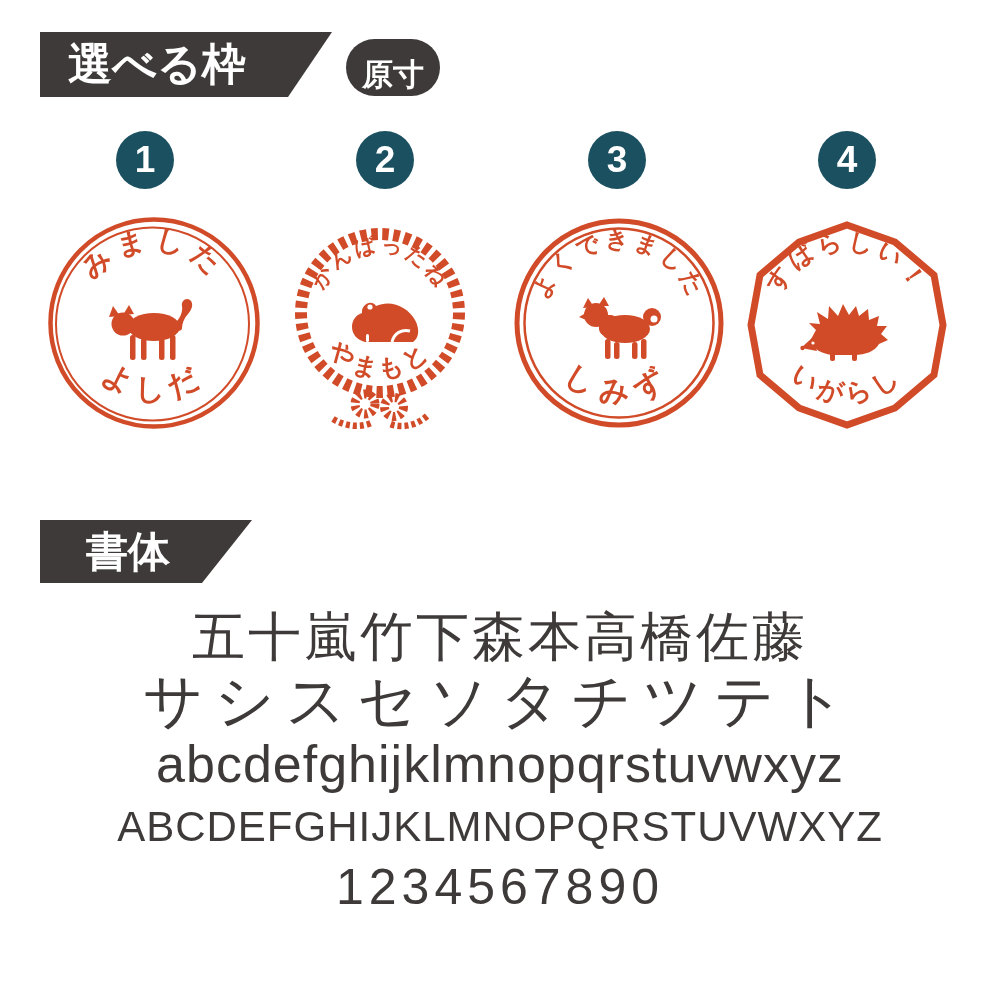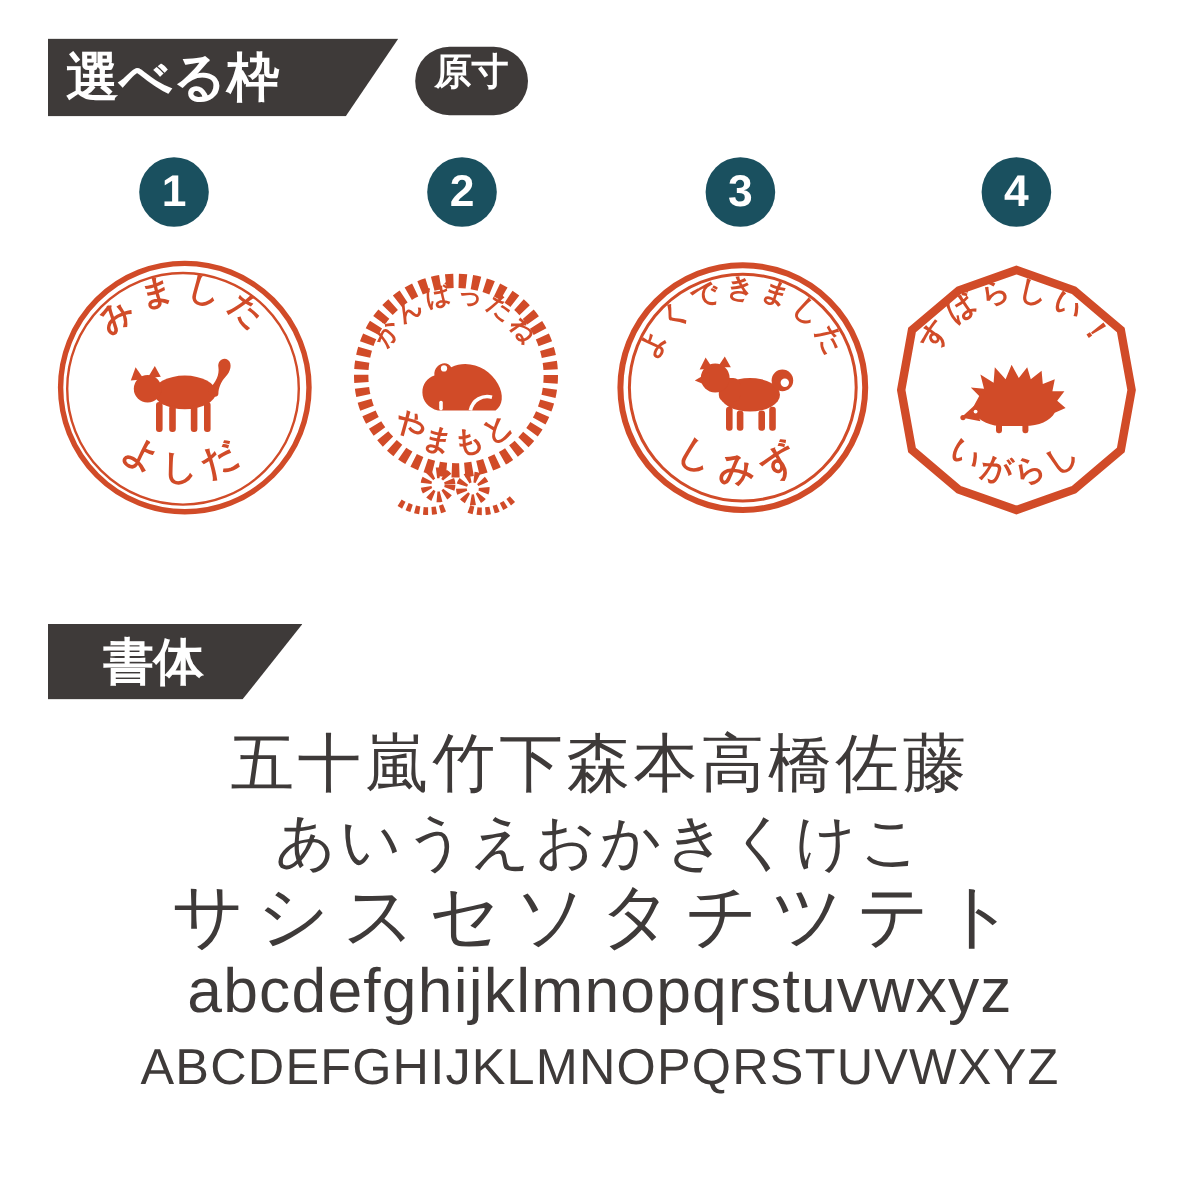--- a/index.html
+++ b/index.html
@@ -8,27 +8,27 @@
     --orange:#d14b28;
     --bg:#ffffff;
   }
   html,body{margin:0;padding:0;background:#fff;}
   body{font-family:"Liberation Sans","DejaVu Sans",sans-serif;color:var(--ink);}
   #canvas{position:relative;width:1000px;height:1000px;background:var(--bg);overflow:hidden;}
 
   
   .bar{position:absolute;background:var(--ink);color:#fff;font-weight:700;
        display:flex;align-items:center;}
-  .bar.frames{left:40px;top:32px;width:292px;height:65px;font-size:44px;padding-left:15px;
+  .bar.frames{left:40px;top:32px;width:292px;height:65px;font-size:44px;padding-left:28px;
        clip-path:polygon(0 0,100% 0,calc(100% - 44px) 100%,0 100%);box-sizing:border-box;}
   .bar.typeface{left:40px;top:520px;width:212px;height:63px;font-size:42px;padding-left:46px;
        clip-path:polygon(0 0,100% 0,calc(100% - 50px) 100%,0 100%);box-sizing:border-box;}
   .pill{position:absolute;left:346px;top:39px;width:94px;height:57px;border-radius:29px;
        background:var(--ink);color:#fff;font-size:31px;font-weight:600;
-       display:flex;align-items:flex-start;justify-content:center;}
+       display:flex;align-items:flex-end;justify-content:center;}
 
   
   .numwrap{position:absolute;top:131px;width:58px;height:58px;}
   .numcircle{width:58px;height:58px;border-radius:50%;background:var(--teal);color:#fff;
        font-size:37px;font-weight:600;display:flex;align-items:center;justify-content:center;}
   .n1{left:116px}.n2{left:356px}.n3{left:588px}.n4{left:818px}
 
   
   .stamp{position:absolute;top:213px;width:220px;height:224px;}
   .s1{left:44px}.s2{left:270px}.s3{left:509px}.s4{left:737px}
@@ -179,19 +179,19 @@
       <circle class="w-f" cx="13" cy="44" r="1.6"></circle>
     </g>
   </svg>
 
   <div class="bar typeface">
     <span>書体</span>
   </div>
 
   <div class="specimen">
     <div class="row r0">五十嵐竹下森本高橋佐藤</div>
-    <div class="row r1">あいうえおかきくけこ</div>
     <div class="row r2">サシスセソタチツテト</div>
     <div class="row r3">abcdefghijklmnopqrstuvwxyz</div>
     <div class="row r4">ABCDEFGHIJKLMNOPQRSTUVWXYZ</div>
+    <div class="row r5">1234567890</div>
   </div>
 
 </div>
 
 </body></html>

